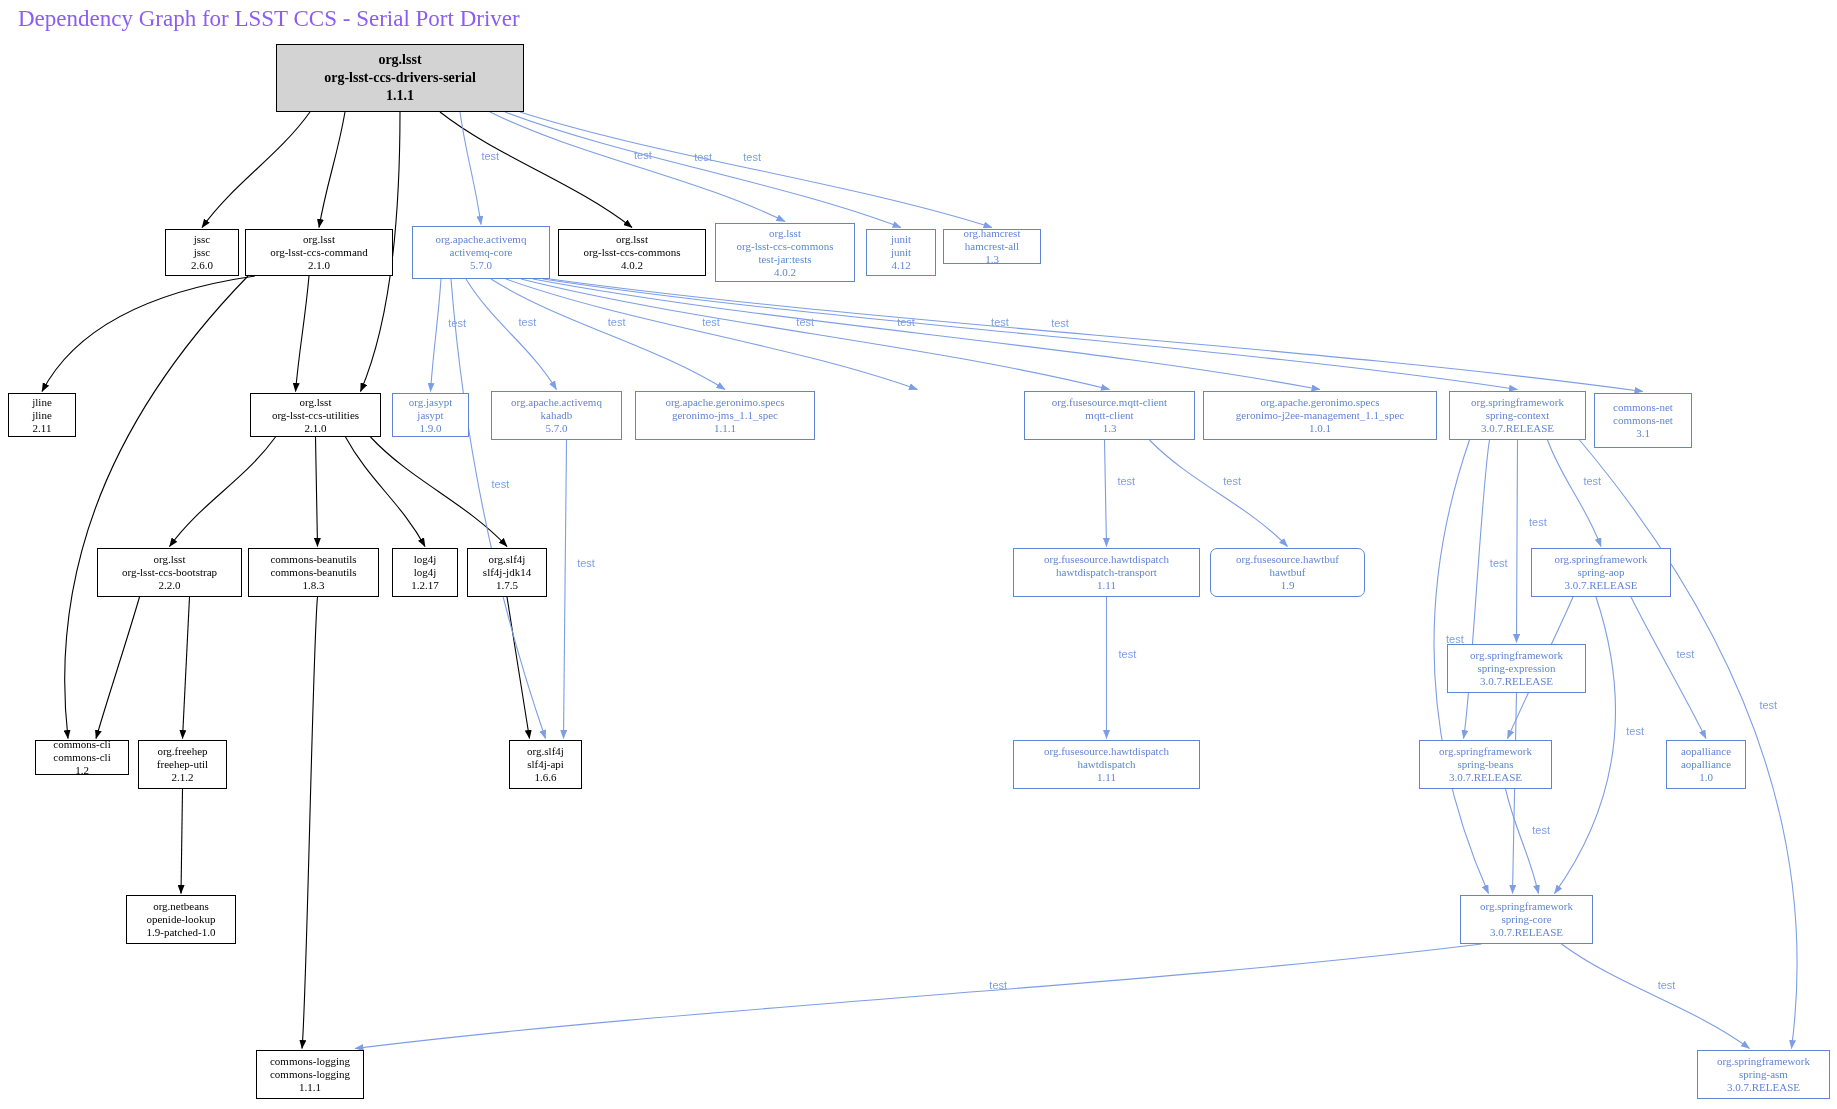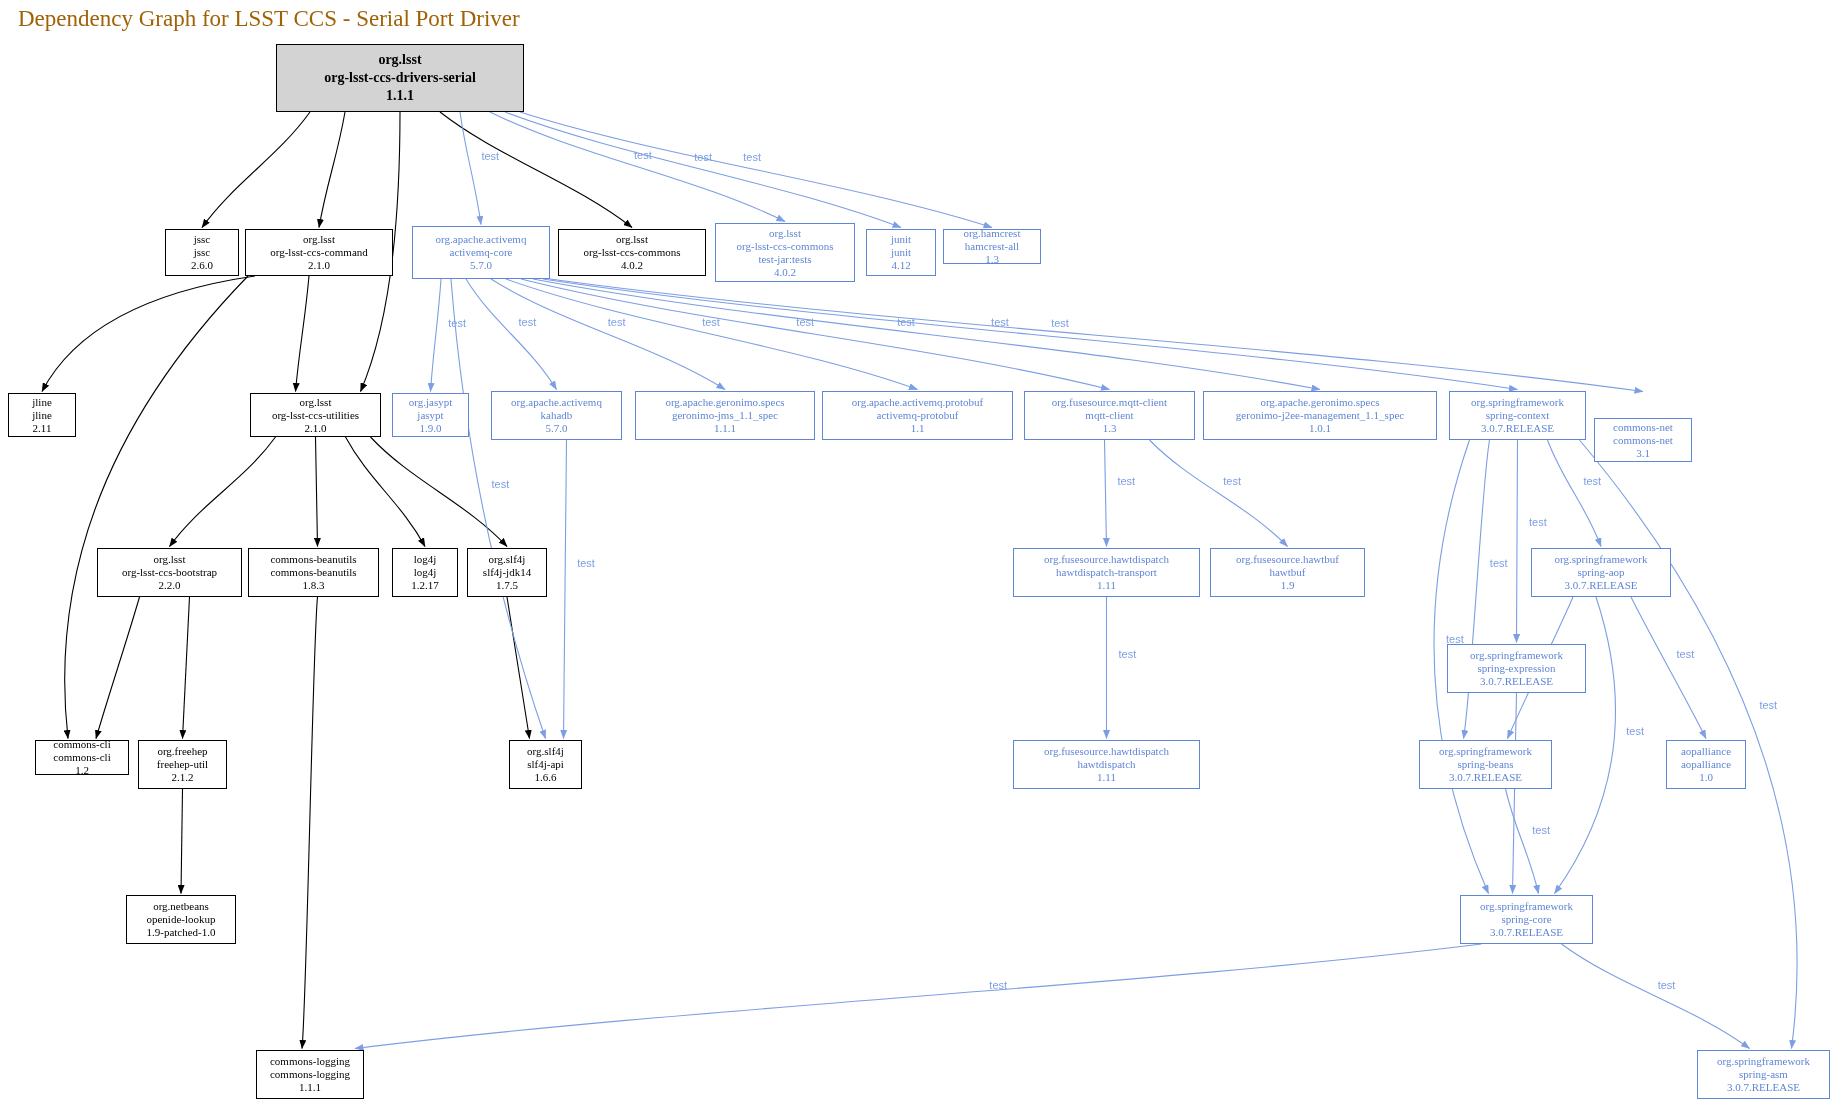--- a/index.html
+++ b/index.html
@@ -1,18 +1,18 @@
 <!DOCTYPE html>
 <html style="--blue: #5f86d4; --root-fill: #d3d3d3;"><head>
 <meta charset="utf-8">
 <style>
   html,body{margin:0;padding:0;background:#ffffff;}
   body{font-family:"Liberation Sans","DejaVu Sans",sans-serif;}
   #graph-canvas{position:relative;width:1837px;height:1109px;background:#ffffff;overflow:hidden;}
-  .graph-title{position:absolute;left:18px;top:6px;font-family:"Liberation Serif","DejaVu Serif",serif;font-size:23px;color:#a16207;white-space:nowrap;}
+  .graph-title{position:absolute;left:18px;top:6px;font-family:"Liberation Serif","DejaVu Serif",serif;font-size:23px;color:#8b5cf6;white-space:nowrap;}
   #edge-layer{position:absolute;left:0;top:0;}
   .node{position:absolute;box-sizing:border-box;display:flex;flex-direction:column;align-items:center;justify-content:center;
         text-align:center;font-size:11px;line-height:13px;background:#ffffff;border:1px solid #000000;color:#000000;
         white-space:nowrap;overflow:hidden;font-family:Liberation Serif, serif;}
   .node.blue{border-color:var(--blue,#5f86d4);color:var(--blue,#5f86d4);}
   .node.root{background:var(--root-fill,#d3d3d3);border:1px solid #000000;font-weight:bold;font-size:14px;line-height:18px;}
   .edge-label-text{font-size:11px;}
 </style>
 </head>
 <body>
@@ -162,41 +162,36 @@
     <div class="node blue" style="left: 491px; top: 391px; width: 131px; height: 49px;">
       <div>org.apache.activemq</div>
       <div>kahadb</div>
       <div>5.7.0</div>
     </div>
     <div class="node blue" style="left: 635px; top: 391px; width: 180px; height: 49px;">
       <div>org.apache.geronimo.specs</div>
       <div>geronimo-jms_1.1_spec</div>
       <div>1.1.1</div>
     </div>
-    <div class="node blue" style="left: 822px; top: 391px; width: 191px; height: 49px;">
-      <div>org.apache.activemq.protobuf</div>
-      <div>activemq-protobuf</div>
-      <div>1.1</div>
-    </div>
     <div class="node blue" style="left: 1024px; top: 391px; width: 171px; height: 49px;">
       <div>org.fusesource.mqtt-client</div>
       <div>mqtt-client</div>
       <div>1.3</div>
     </div>
     <div class="node blue" style="left: 1203px; top: 391px; width: 234px; height: 49px;">
       <div>org.apache.geronimo.specs</div>
       <div>geronimo-j2ee-management_1.1_spec</div>
       <div>1.0.1</div>
     </div>
     <div class="node blue" style="left: 1449px; top: 391px; width: 137px; height: 49px;">
       <div>org.springframework</div>
       <div>spring-context</div>
       <div>3.0.7.RELEASE</div>
     </div>
-    <div class="node blue" style="left: 1594px; top: 393px; width: 98px; height: 44px; margin-top: 25px;">
+    <div class="node blue" style="left: 1594px; top: 393px; width: 98px; height: 55px;">
       <div>commons-net</div>
       <div>commons-net</div>
       <div>3.1</div>
     </div>
     <div class="node plain" style="left: 97px; top: 548px; width: 145px; height: 49px;">
       <div>org.lsst</div>
       <div>org-lsst-ccs-bootstrap</div>
       <div>2.2.0</div>
     </div>
     <div class="node plain" style="left: 248px; top: 548px; width: 131px; height: 49px;">
@@ -212,21 +207,21 @@
     <div class="node plain" style="left: 467px; top: 548px; width: 80px; height: 49px;">
       <div>org.slf4j</div>
       <div>slf4j-jdk14</div>
       <div>1.7.5</div>
     </div>
     <div class="node blue" style="left: 1013px; top: 548px; width: 187px; height: 49px;">
       <div>org.fusesource.hawtdispatch</div>
       <div>hawtdispatch-transport</div>
       <div>1.11</div>
     </div>
-    <div class="node blue" style="left: 1210px; top: 548px; width: 155px; height: 49px;">
+    <div class="node blue" style="left: 1210px; top: 548px; width: 155px; height: 49px; border-radius: 7px;">
       <div>org.fusesource.hawtbuf</div>
       <div>hawtbuf</div>
       <div>1.9</div>
     </div>
     <div class="node blue" style="left: 1531px; top: 548px; width: 140px; height: 49px;">
       <div>org.springframework</div>
       <div>spring-aop</div>
       <div>3.0.7.RELEASE</div>
     </div>
     <div class="node blue" style="left: 1447px; top: 644px; width: 139px; height: 49px;">

